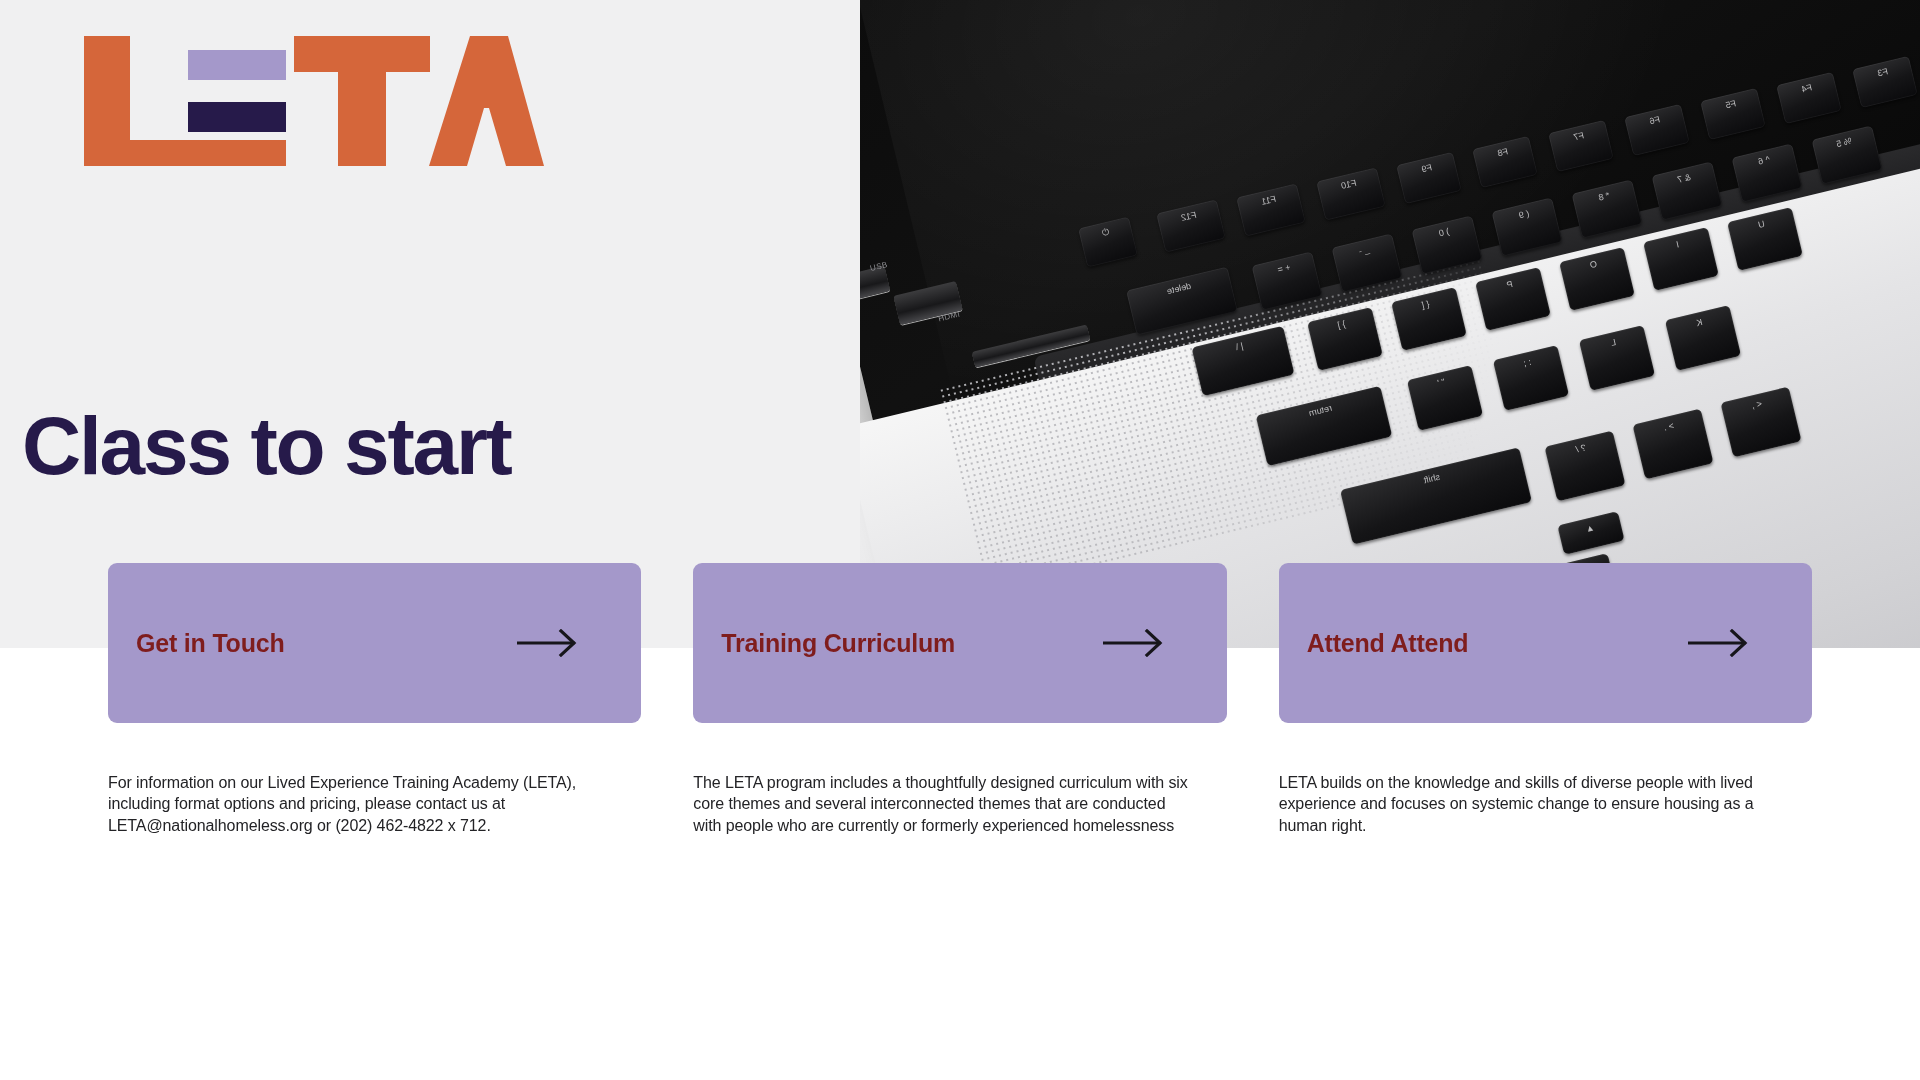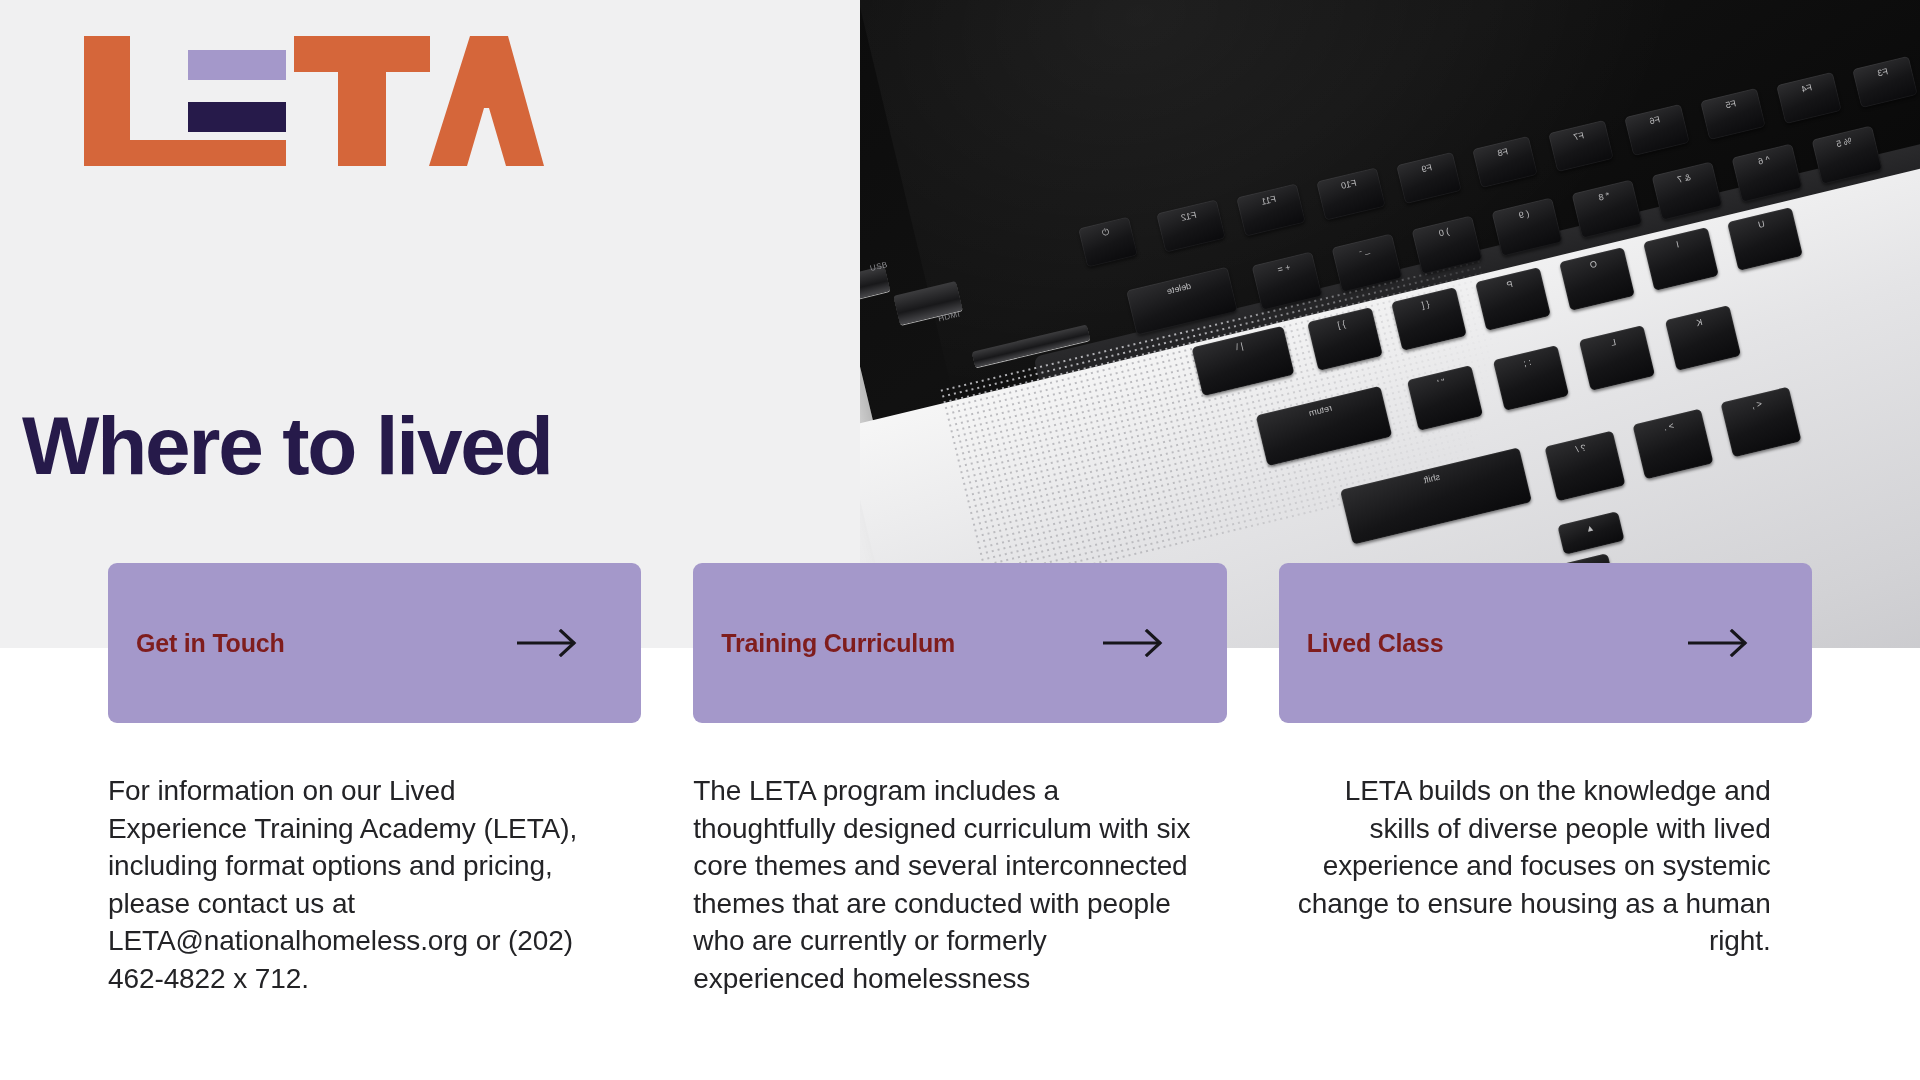--- a/index.html
+++ b/index.html
@@ -192,27 +192,27 @@
     top:50%;
     transform:translateY(-50%);
     width:62px; height:30px;
     display:flex; align-items:center;
   }
   .cta-arrow svg { display:block; }
 
   .col-body {
     margin-top:49px;
     color:#232326;
-    font-size:28px;
+    font-size:16px;
     line-height:1.34;
     letter-spacing:-.1px;
     max-width:470px;
   }
   .col:nth-child(2) .col-body { max-width:500px; }
-  .col:nth-child(3) .col-body { max-width:492px;text-align:right; }
+  .col:nth-child(3) .col-body { max-width:492px; }
 </style>
 </head>
 <body>
 
 <div id="page">
 
   <div class="hero-panel"></div>
 
   <div class="photo">
     <div class="floor"></div>
@@ -363,21 +363,21 @@
       <rect x="104" y="72" width="98" height="30" fill="#261a4a"></rect>
       <rect x="104" y="110" width="98" height="26" fill="#d5663a"></rect>
 
       <rect x="210" y="6" width="136" height="36" fill="#d5663a"></rect>
       <rect x="254" y="6" width="48" height="130" fill="#d5663a"></rect>
 
       <polygon points="386,6 424,6 460,136 422,136 405,78 400,78 383,136 345,136" fill="#d5663a"></polygon>
     </svg>
   </div>
 
-  <h1 class="page-title">Where to lived</h1>
+  <h1 class="page-title">Class to start</h1>
 
   <div class="columns">
 
     <div class="col">
       <div class="cta">
         <span class="cta-label">Get in Touch</span>
         <span class="cta-arrow">
           <svg width="62" height="28" viewBox="0 0 62 28" fill="none" xmlns="http://www.w3.org/2000/svg">
             <path d="M1 14 H56" stroke="#17161b" stroke-width="3.2" stroke-linecap="square"></path>
             <path d="M44 2 L57 14 L44 26" stroke="#17161b" stroke-width="3.2" fill="none" stroke-linecap="square" stroke-linejoin="miter"></path>
@@ -395,21 +395,21 @@
             <path d="M1 14 H56" stroke="#17161b" stroke-width="3.2" stroke-linecap="square"></path>
             <path d="M44 2 L57 14 L44 26" stroke="#17161b" stroke-width="3.2" fill="none" stroke-linecap="square" stroke-linejoin="miter"></path>
           </svg>
         </span>
       </div>
       <p class="col-body">The LETA program includes a thoughtfully designed curriculum with six core themes and several interconnected themes that are conducted with people who are currently or formerly experienced homelessness</p>
     </div>
 
     <div class="col">
       <div class="cta">
-        <span class="cta-label">Lived Class</span>
+        <span class="cta-label">Attend Attend</span>
         <span class="cta-arrow">
           <svg width="62" height="28" viewBox="0 0 62 28" fill="none" xmlns="http://www.w3.org/2000/svg">
             <path d="M1 14 H56" stroke="#17161b" stroke-width="3.2" stroke-linecap="square"></path>
             <path d="M44 2 L57 14 L44 26" stroke="#17161b" stroke-width="3.2" fill="none" stroke-linecap="square" stroke-linejoin="miter"></path>
           </svg>
         </span>
       </div>
       <p class="col-body">LETA builds on the knowledge and skills of diverse people with lived experience and focuses on systemic change to ensure housing as a human right.</p>
     </div>
 

